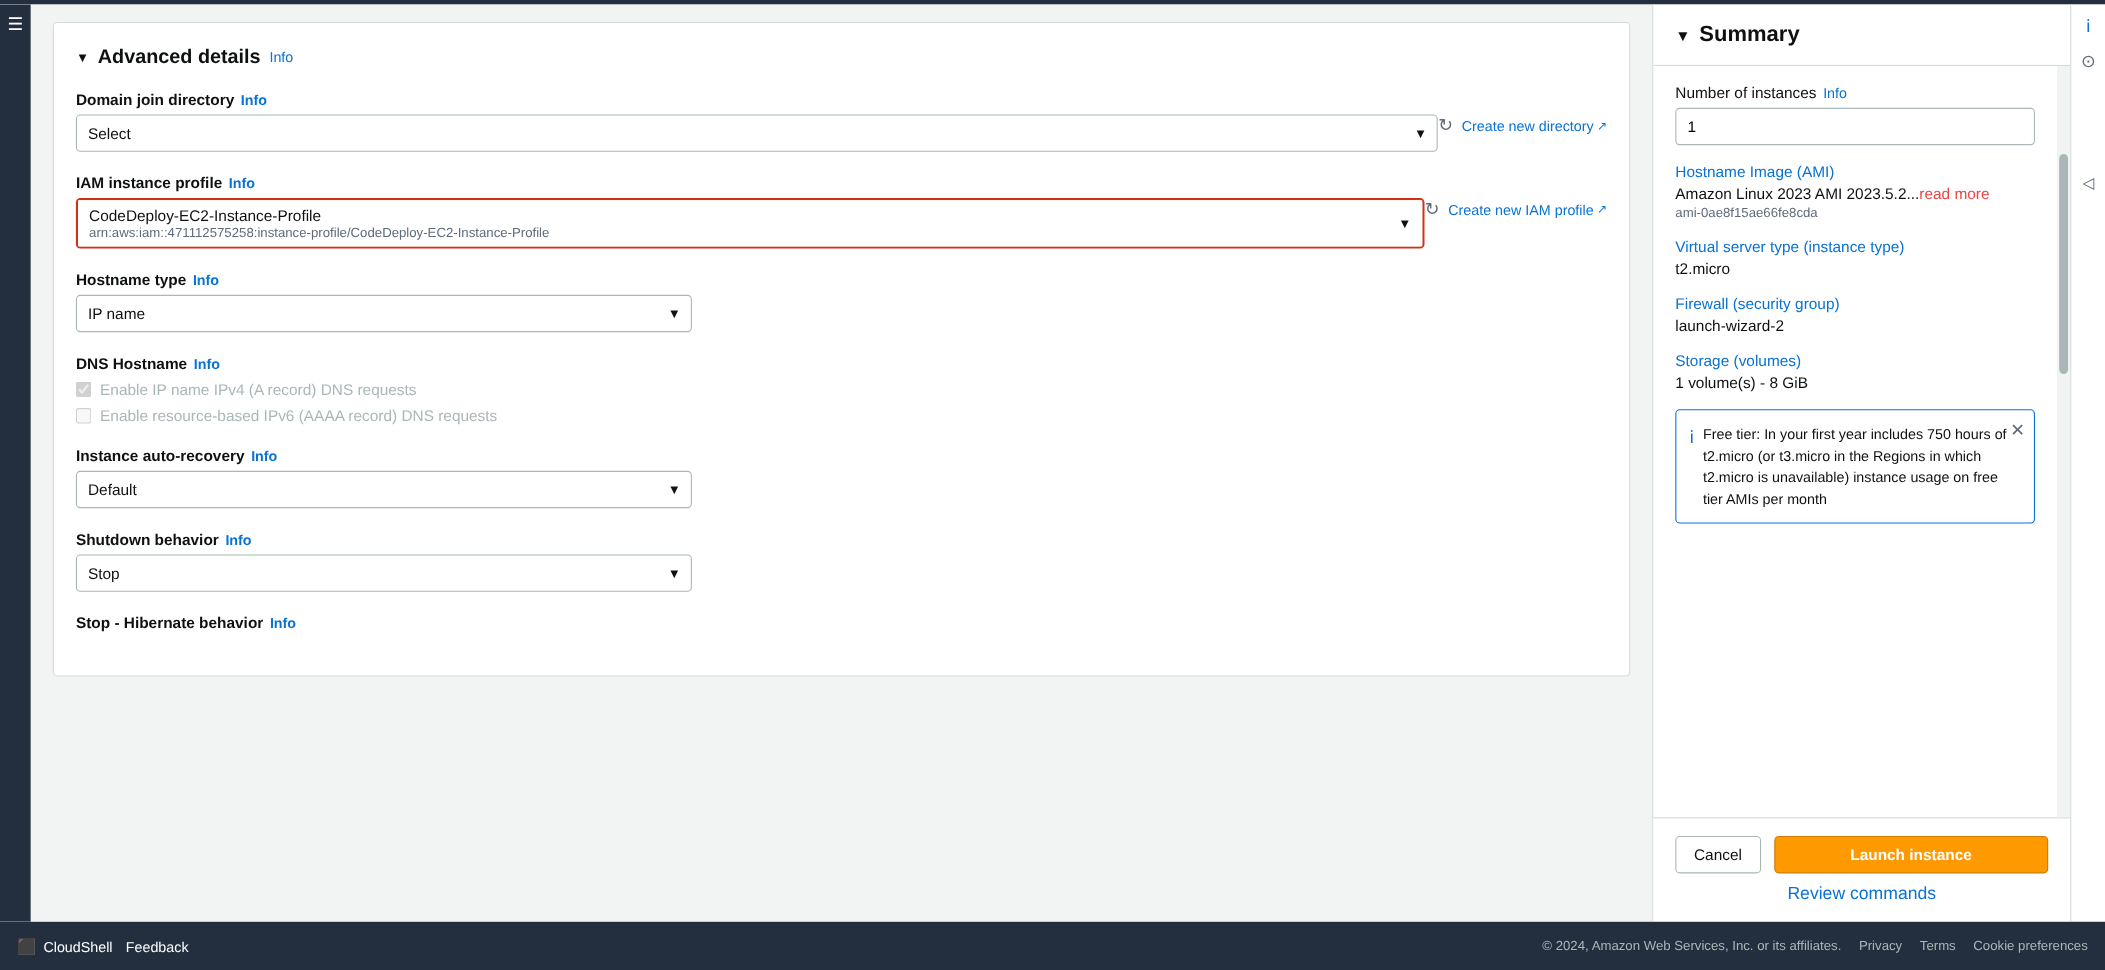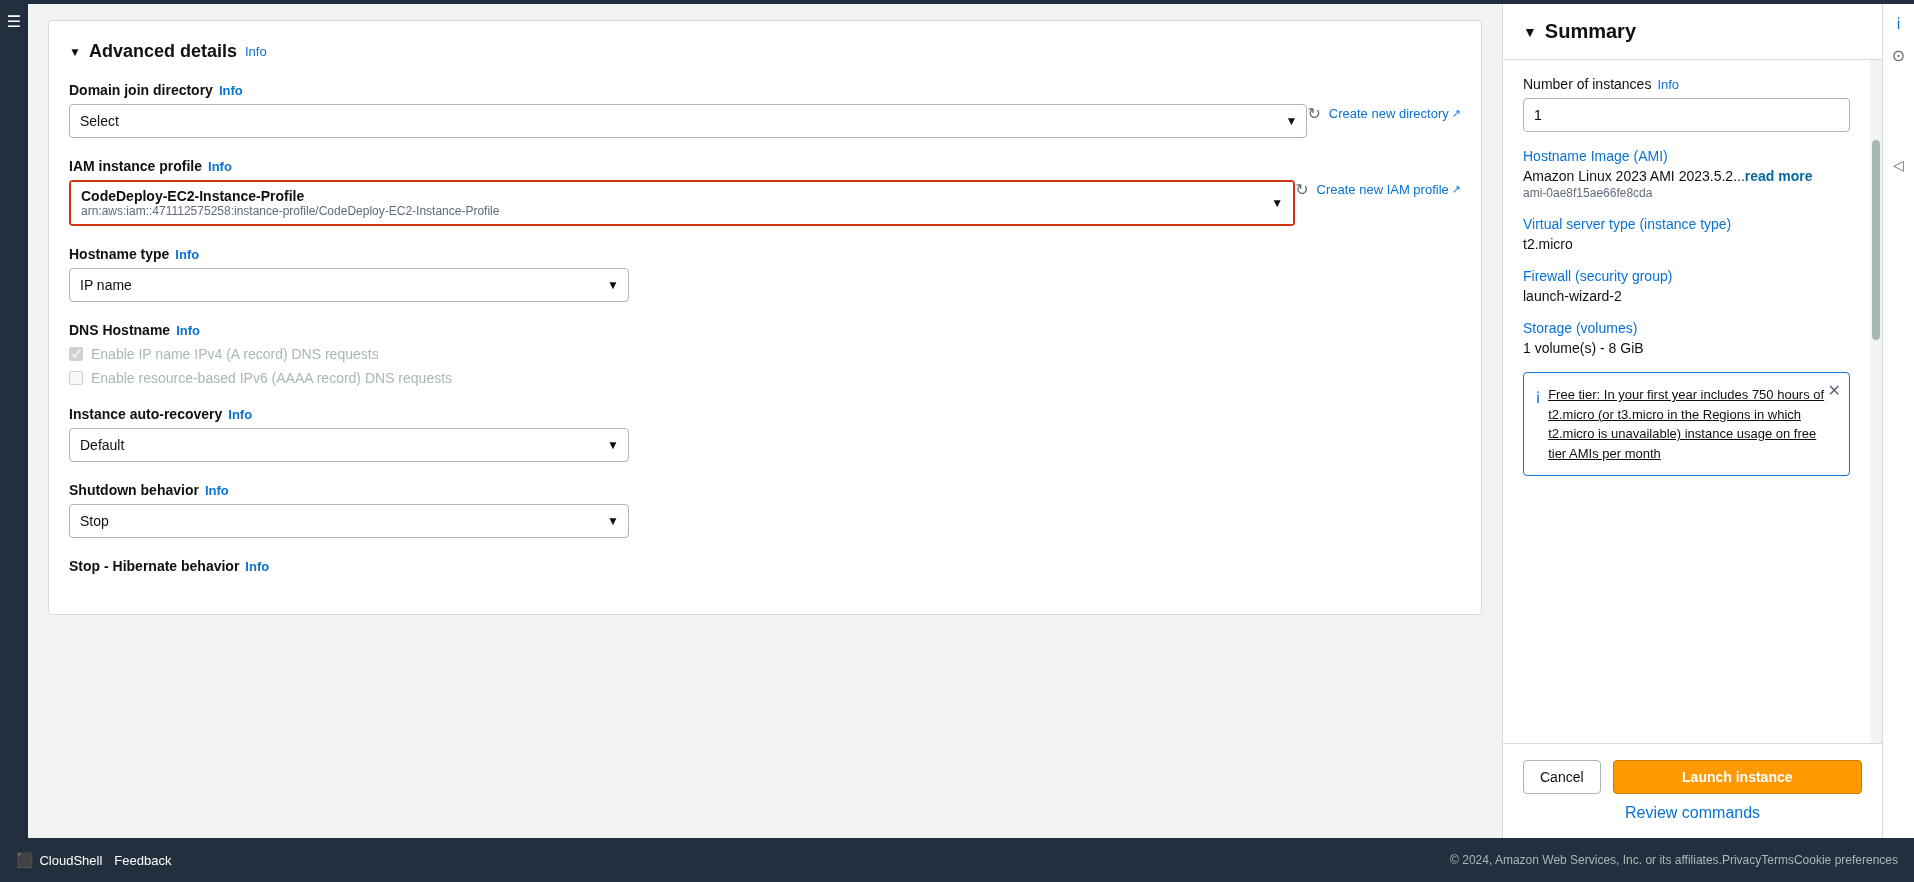--- a/index.html
+++ b/index.html
@@ -161,21 +161,21 @@
     }
 
     .iam-select-inner {
       padding: 6px 36px 6px 10px;
       background: #fff;
       cursor: pointer;
     }
 
     .iam-profile-name {
       font-size: 14px;
-      font-weight: 700;
+      font-weight: 400;
       color: #0f1111;
     }
 
     .iam-profile-arn {
       font-size: 12px;
       color: #5f6b7a;
     }
 
     .iam-chevron {
       position: absolute;
@@ -287,24 +287,23 @@
 
     .instances-input {
       width: 100%;
       padding: 8px 10px;
       border: 1px solid #aab7b8;
       border-radius: 4px;
       font-size: 14px;
     }
 
     .read-more-link {
-      color: #0369a1;
+      color: #ef4444;
       text-decoration: none;
       font-size: 14px;
-      font-weight: bold;
     }
 
     .ami-id {
       font-size: 12px;
       color: #5f6b7a;
       margin-top: 2px;
     }
 
     
     .free-tier-box {
@@ -326,21 +325,20 @@
       color: #0972d3;
       font-size: 16px;
       flex-shrink: 0;
       margin-top: 1px;
     }
 
     .free-tier-text {
       font-size: 13px;
       color: #0f1111;
       line-height: 1.5;
-      text-decoration: underline;
     }
 
     .close-btn {
       position: absolute;
       top: 8px;
       right: 8px;
       background: none;
       border: none;
       font-size: 16px;
       cursor: pointer;
@@ -438,20 +436,21 @@
       background: none;
       border: none;
       color: #fff;
       cursor: pointer;
       font-size: 13px;
     }
 
     .bottom-right {
       display: flex;
       align-items: center;
+      gap: 16px;
       color: #aab7b8;
       font-size: 12px;
     }
 
     .bottom-right a {
       color: #aab7b8;
       text-decoration: none;
     }
 
     .copyright {

